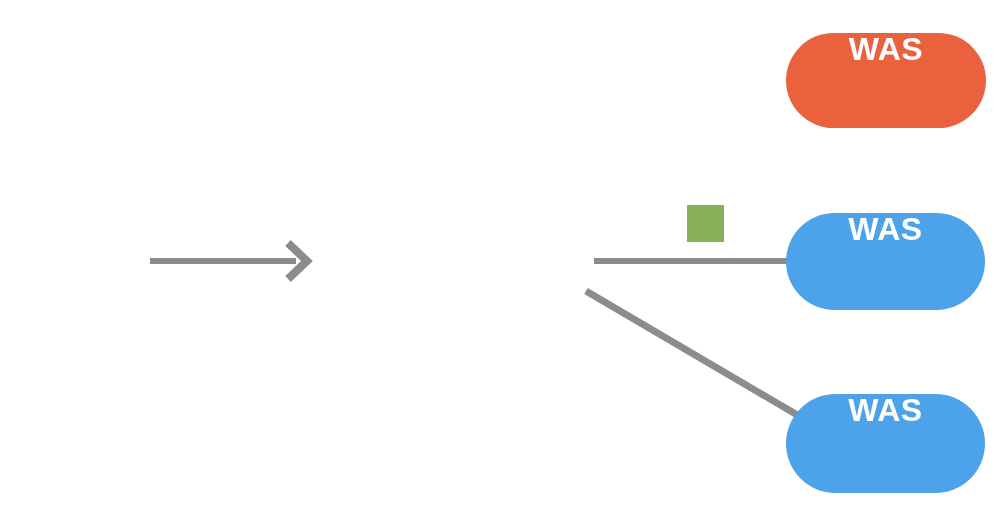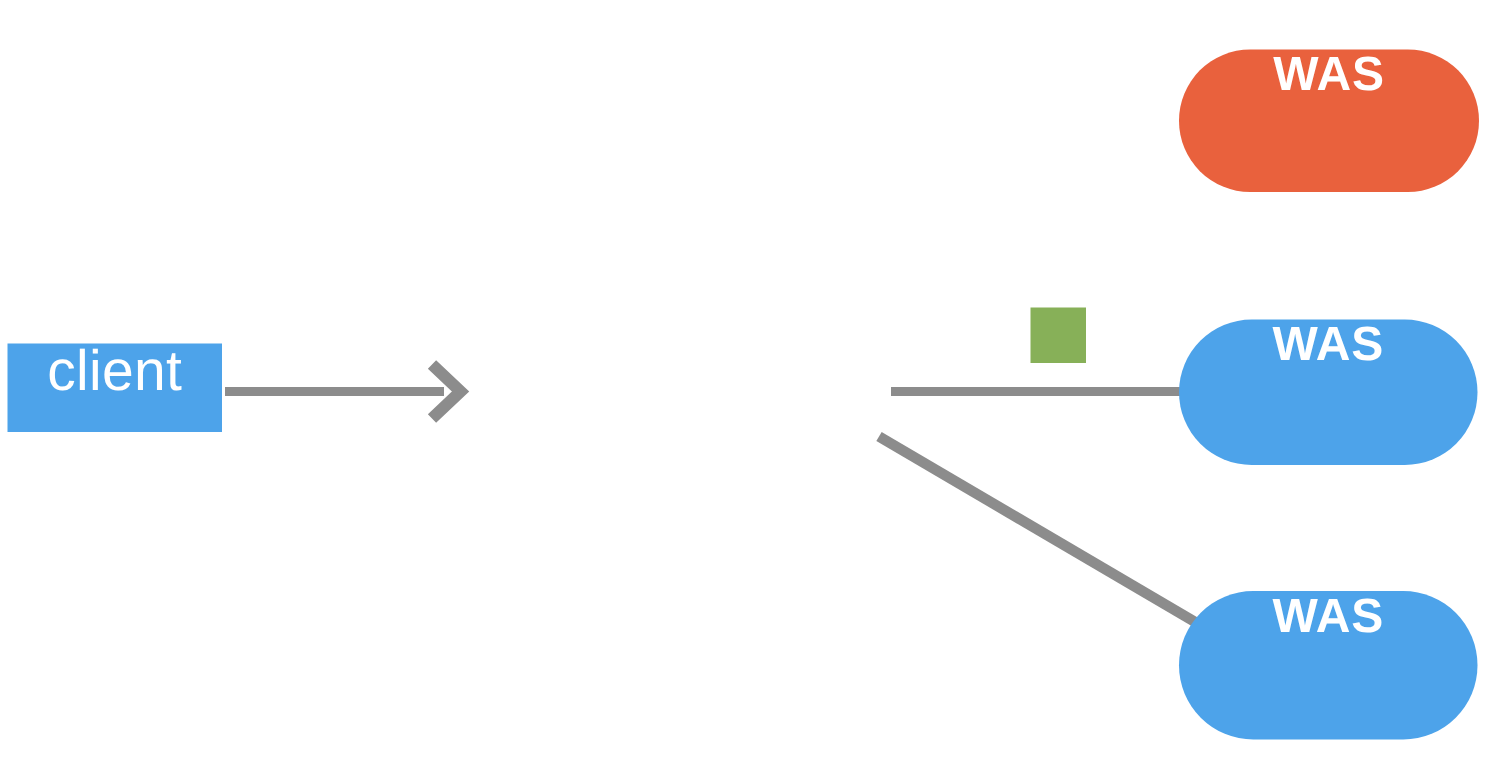--- a/index.html
+++ b/index.html
@@ -133,23 +133,20 @@
 
     <g>
       <line x1="594" y1="261" x2="790" y2="261" stroke="#8C8C8C" stroke-width="6" stroke-linecap="butt"></line>
     </g>
 
     <g>
       <line x1="586" y1="291" x2="799" y2="416" stroke="#8C8C8C" stroke-width="7" stroke-linecap="butt"></line>
     </g>
   </svg>
 
-  <div class="node" id="node-client">
-    <span class="node-label">client</span>
-  </div>
 
 
   <div class="node" id="node-was-1">
     <span class="node-label">WAS</span>
   </div>
 
   <div class="node" id="node-was-2">
     <span class="node-label">WAS</span>
   </div>
 

